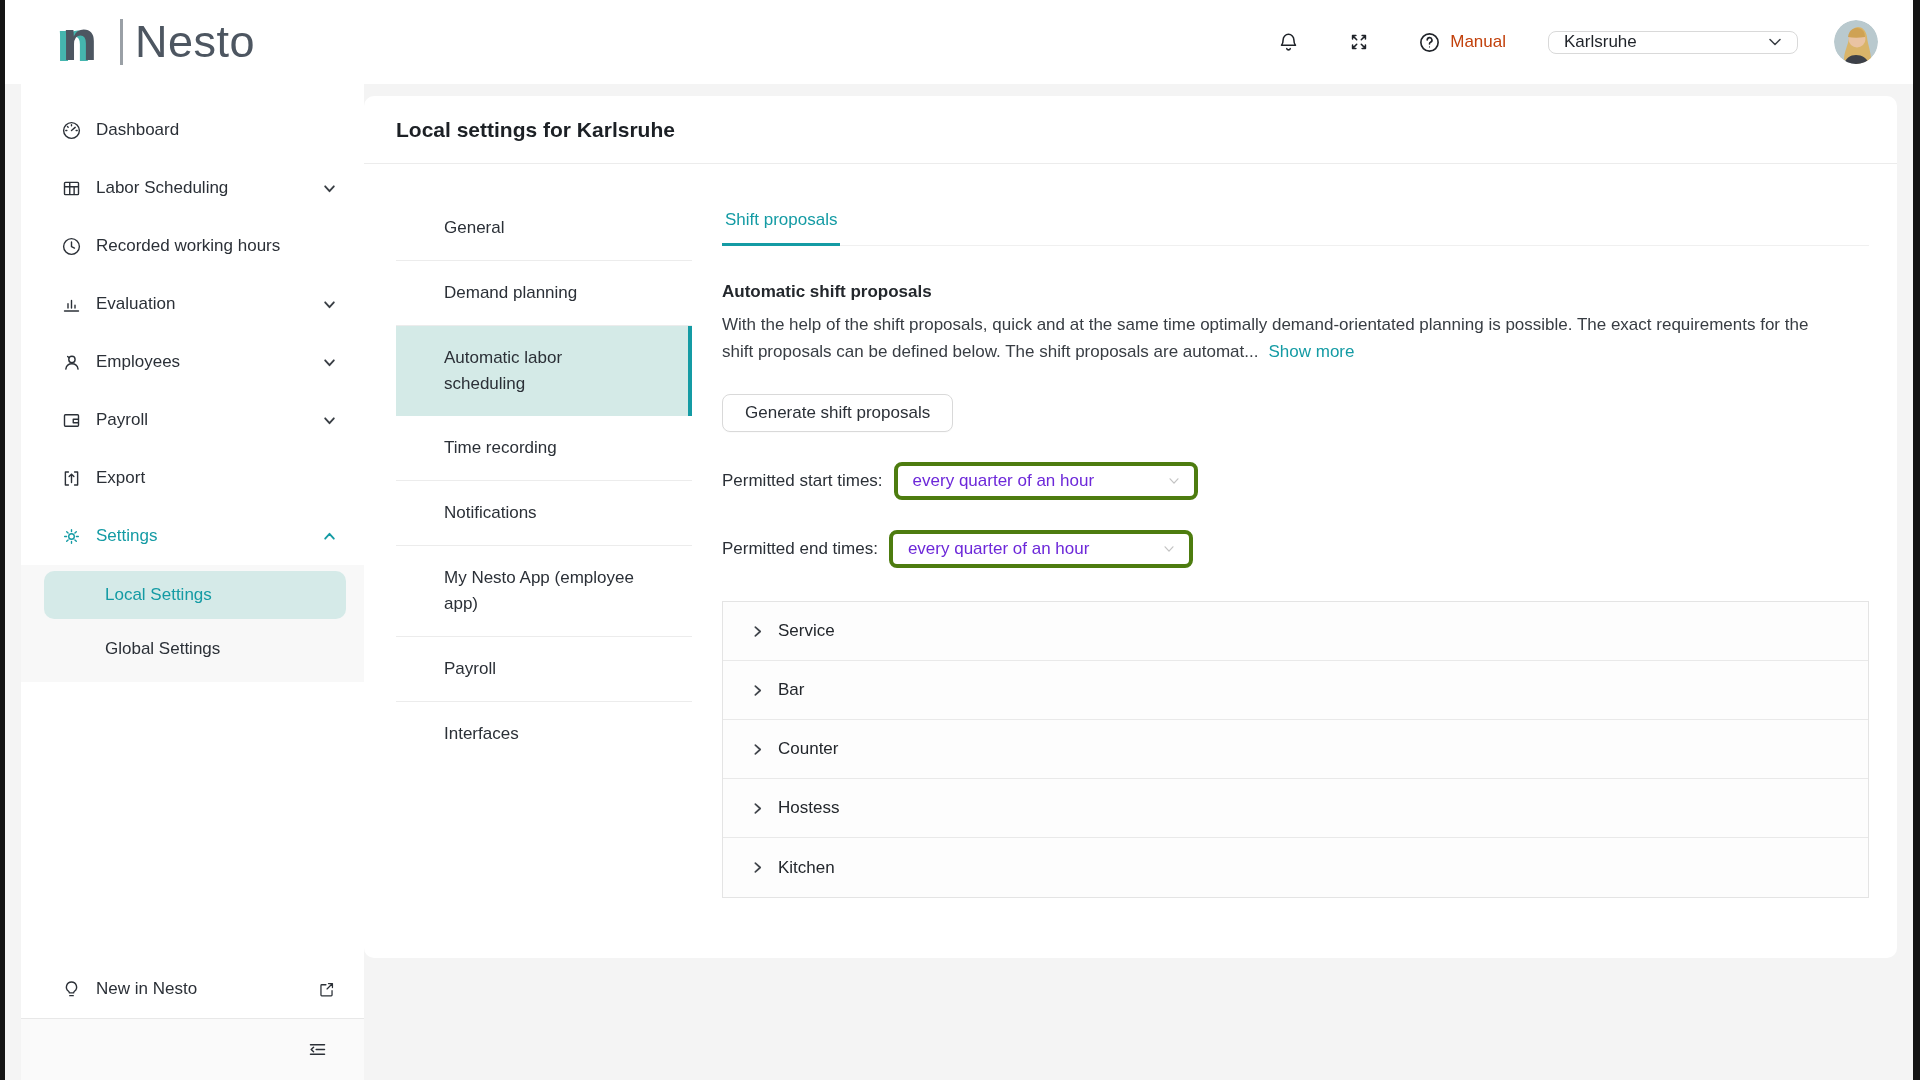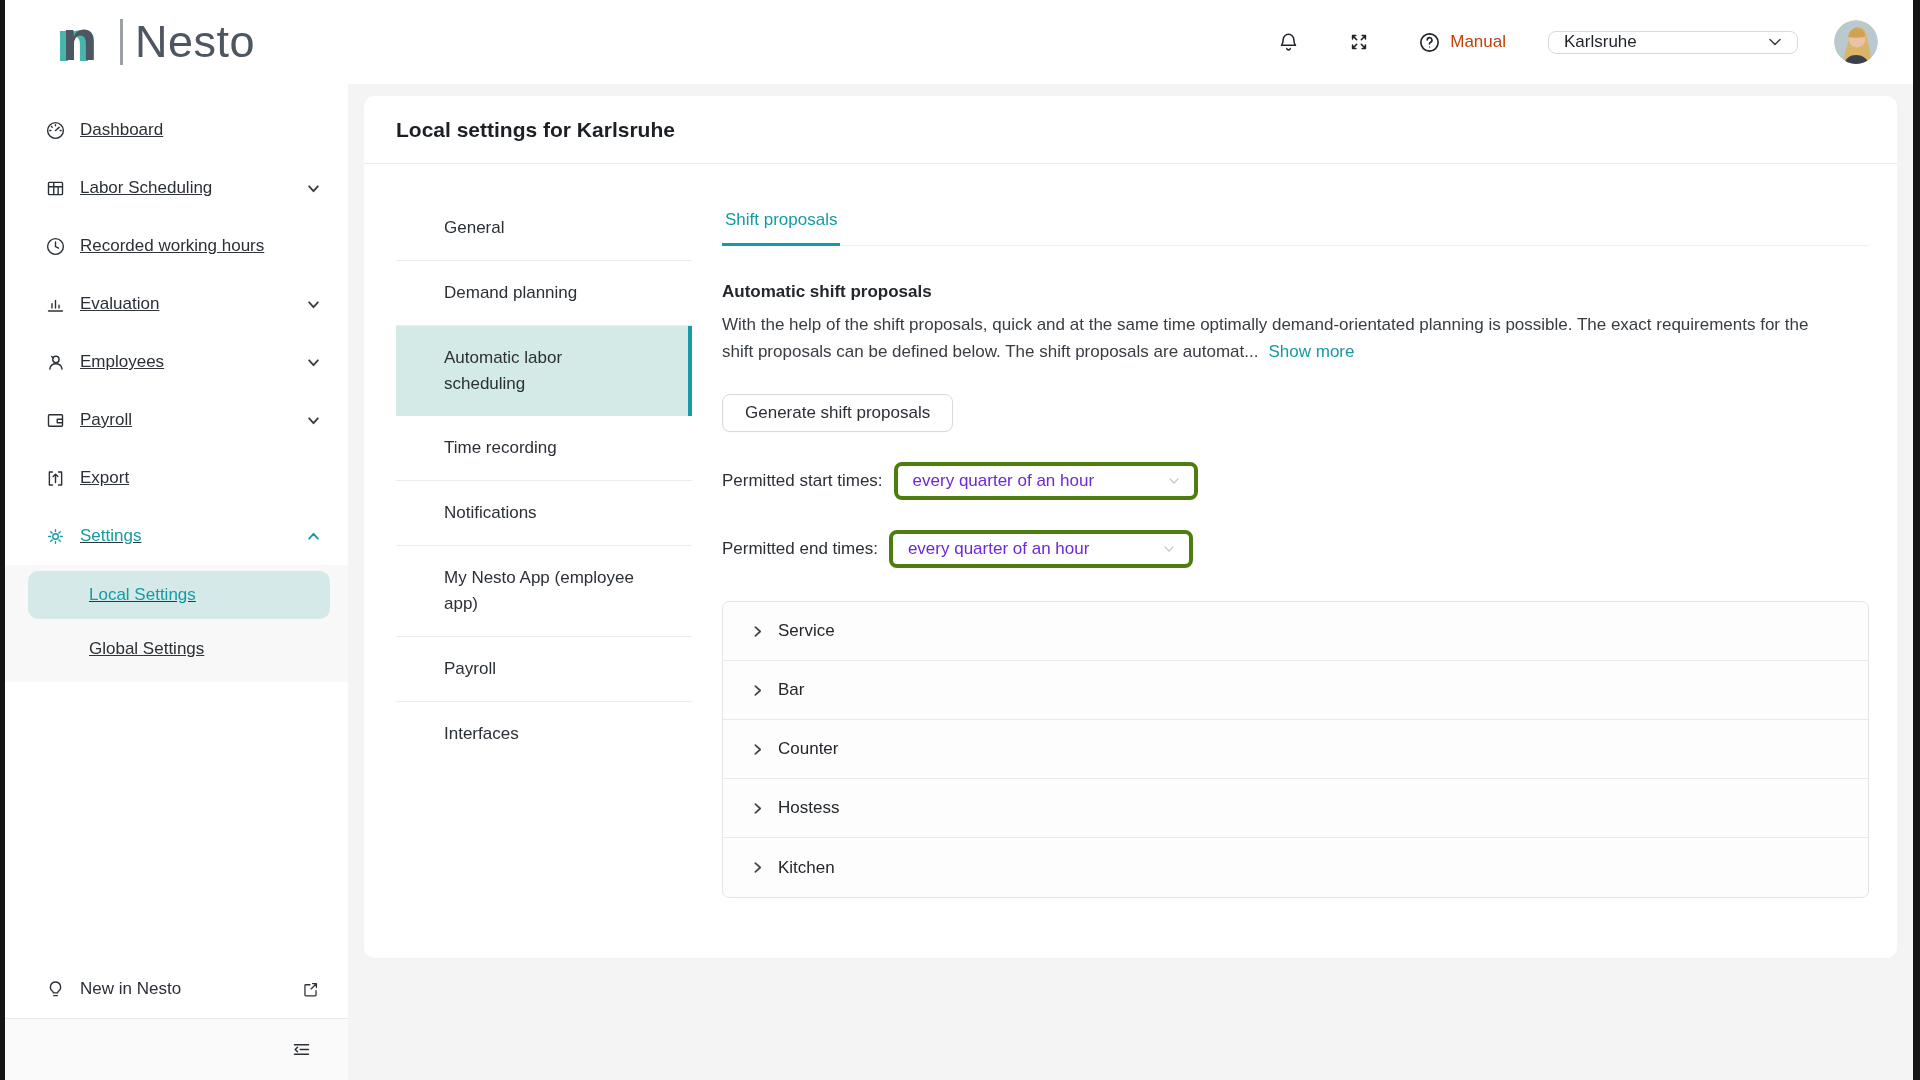--- a/index.html
+++ b/index.html
@@ -23,21 +23,21 @@
 
   .top-controls { position:absolute; right:35px; top:0; height:84px; display:flex; align-items:center; }
   .icon-btn { background:none; border:none; cursor:pointer; display:flex; align-items:center; justify-content:center; padding:4px; }
   .manual { display:flex; align-items:center; gap:9px; margin-left:44px; font-size:17px; color:#c2410c; cursor:pointer; }
   .bell-gap { margin-left:40px; }
   .loc-select { margin-left:42px; width:250px; height:23px; border:1px solid #d9d9d9; border-radius:8px; background:#fff;
     display:flex; align-items:center; justify-content:space-between; padding:0 14px 0 15px; font-size:17px; color:#1f2329; cursor:pointer; }
   .avatar { margin-left:36px; width:44px; height:44px; border-radius:50%; overflow:hidden; cursor:pointer; flex:0 0 auto; }
 
   
-  .sidebar { position:absolute; left:5px; top:84px; width:343px; bottom:0; background:#ffffff; z-index:5;text-decoration:underline; }
+  .sidebar { position:absolute; left:21px; top:84px; width:343px; bottom:0; background:#ffffff; z-index:5; }
   .nav { padding-top:17px; }
   .nav-item { display:flex; align-items:center; height:58px; padding:0 28px 0 40px; cursor:pointer; font-size:17px; color:#2b3037; }
   .nav-item .nav-ic { width:21px; height:21px; margin-right:14px; flex:0 0 auto; display:flex; align-items:center; }
   .nav-item .lbl { flex:1; }
   .nav-item .chev { margin-left:8px; display:flex; }
   .nav-item.teal, .nav-item.teal .lbl { color:#149ba4; }
   .submenu { background:#f8f8f8; padding:6px 10px 9px; }
   .submenu-item { height:48px; display:flex; align-items:center; padding-left:74px; font-size:17px; color:#2b3037; cursor:pointer; }
   .submenu-item.active { margin:0 8px 6px 13px; padding-left:61px; border-radius:10px; background:#d5eae8; color:#149ba4; }
   .side-footer { position:absolute; left:0; right:0; bottom:0; }
@@ -67,21 +67,21 @@
     color:#149ba4; font-size:17px; font-weight:500; cursor:pointer; }
   .sec-heading { margin-top:36px; font-size:17px; font-weight:700; color:#23272c; }
   .desc { margin-top:9px; max-width:1120px; font-size:17px; line-height:27px; color:#383d43; }
   .show-more { color:#149ba4; margin-left:10px; cursor:pointer; white-space:nowrap; }
   .gen-btn { margin-top:29px; height:38px; padding:0 22px; background:#fff; border:1px solid #d9d9d9; border-radius:8px;
     font-size:17px; color:#2b3037; cursor:pointer; font-family:inherit; box-shadow:0 1px 1px rgba(0,0,0,0.02); }
   .field-row { margin-top:30px; display:flex; align-items:center; }
   .field-row .flabel { font-size:17px; color:#2b3037; margin-right:11px; }
   .ant-select { width:304px; height:38px; border:4px solid #4d7c0f; border-radius:8px; background:#fff; display:flex;
     align-items:center; justify-content:space-between; padding:0 13px 0 15px; font-size:17px; color:#6d28d9; cursor:pointer; }
-  .accordion { margin-top:33px; margin-bottom:31px; border:1px solid #e4e4e4; border-radius:7px; background:#fdfdfd; }
+  .accordion { margin-top:33px; margin-bottom:31px; border:1px solid #e4e4e4; border-radius:0; background:#fdfdfd; }
   .acc-row { height:59px; display:flex; align-items:center; padding:0 28px; gap:14px; border-bottom:1px solid #e9e9e9;
     font-size:17px; color:#23272c; cursor:pointer; }
   .acc-row:last-child { border-bottom:none; }
 
   svg { display:block; }
 </style>
 </head>
 <body>
 
 <div class="screen">

